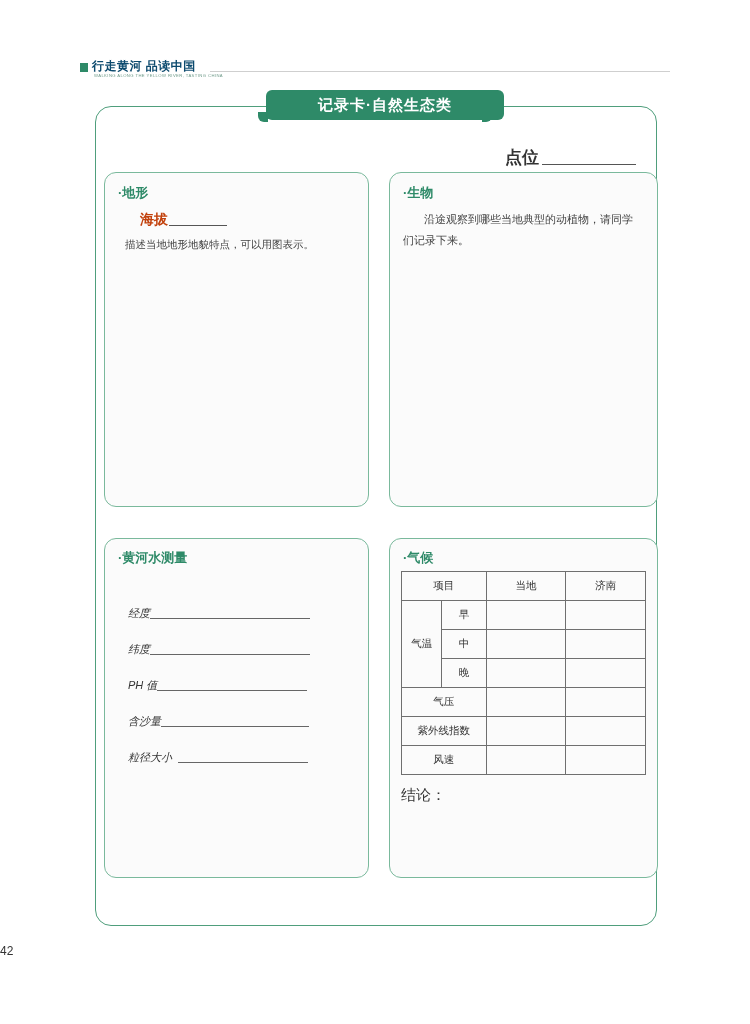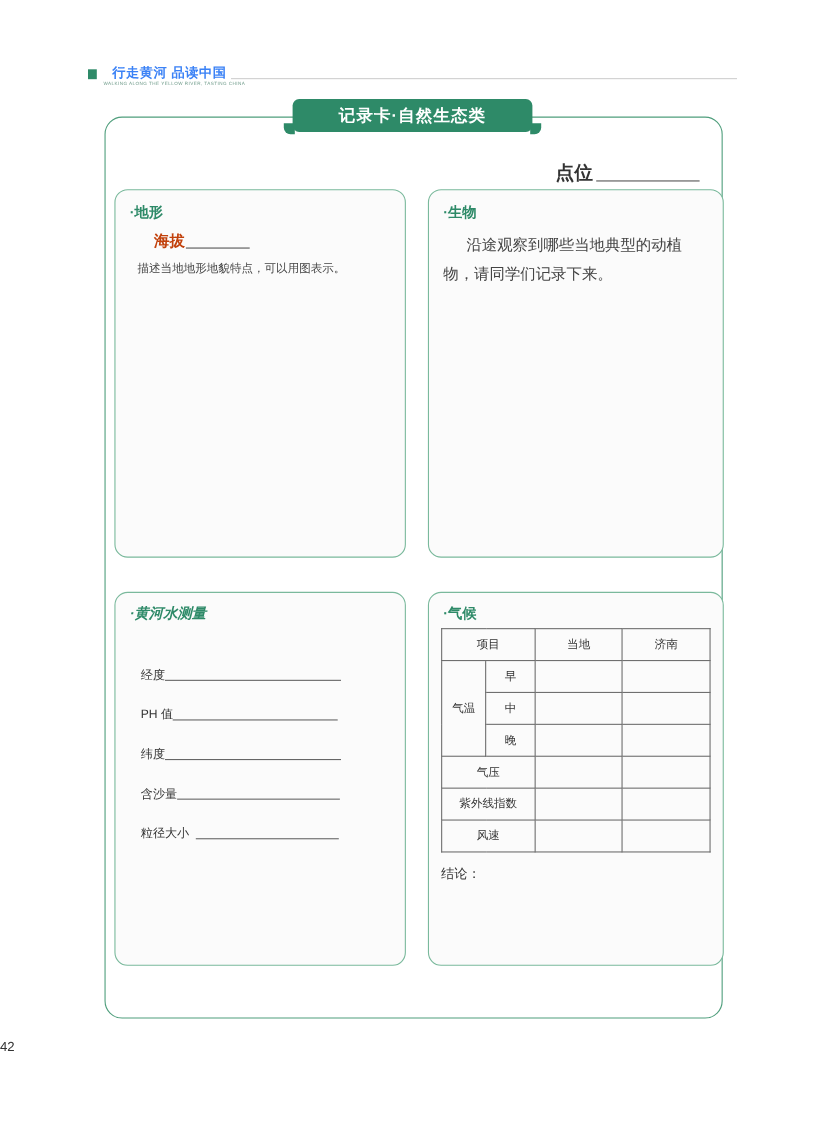--- a/index.html
+++ b/index.html
@@ -34,25 +34,25 @@
   .header-mark {
     position: absolute;
     left: 0;
     top: 5px;
     width: 8px;
     height: 9px;
     background: #2e8a68;
   }
   .header-title {
     position: absolute;
-    left: 22px;
+    left: 12px;
     top: 0px;
     font-size: 12px;
     letter-spacing: 0.5px;
-    color: #3b82f6;
+    color: #0c4a6e;
     font-weight: bold;
     white-space: nowrap;
   }
   .header-sub {
     position: absolute;
     left: 14px;
     top: 15px;
     font-size: 4.2px;
     letter-spacing: 0.4px;
     color: #6f9b8a;
@@ -80,21 +80,21 @@
     border-radius: 16px;
     background: #ffffff;
     box-sizing: border-box;
   }
 
   
   .ribbon {
     position: absolute;
     left: 266px;
     top: 90px;
-    width: 218px;
+    width: 238px;
     height: 30px;
     background: #2e8a68;
     border-radius: 6px 6px 6px 6px;
     display: flex;
     align-items: center;
     justify-content: center;
     color: #ffffff;
     font-size: 15px;
     font-weight: bold;
     letter-spacing: 1px;
@@ -146,21 +146,21 @@
     text-align: right;
   }
 
   #box-terrain   { left: 104px; top: 172px; width: 265px; height: 335px; }
   #box-bio       { left: 389px; top: 172px; width: 269px; height: 335px; }
   #box-water     { left: 104px; top: 538px; width: 265px; height: 340px; }
   #box-climate   { left: 389px; top: 538px; width: 269px; height: 340px; }
 
   .t-terrain  { left: 118px; top: 184px; }
   .t-bio      { left: 403px; top: 184px; }
-  .t-water    { left: 118px; top: 549px; font-style: italic; }
+  .t-water    { left: 118px; top: 549px; }
   .t-climate  { left: 403px; top: 549px; }
 
   
   .altitude {
     position: absolute;
     left: 140px;
     top: 211px;
     font-size: 14px;
     color: #c2410c;
     font-weight: bold;
@@ -183,38 +183,39 @@
     color: #444;
     line-height: 1.6;
   }
 
   
   .bio-desc {
     position: absolute;
     left: 403px;
     top: 209px;
     width: 238px;
-    font-size: 14px;
+    font-size: 11px;
     color: #444;
     line-height: 1.9;
     text-indent: 21px;
   }
 
   
   .field-list {
     position: absolute;
     left: 128px;
     top: 606px;
     width: 220px;
   }
   .field-row {
     font-size: 11px;
     color: #333;
     margin-bottom: 21px;
     white-space: nowrap;
+    font-style: italic;
   }
   .field-row .blank {
     display: inline-block;
     border-bottom: 1px solid #666;
     height: 12px;
     vertical-align: -2px;
   }
   .fl-1 .blank { width: 160px; }
   .fl-2 .blank { width: 160px; }
   .fl-3 .blank { width: 150px; }
@@ -240,21 +241,21 @@
   }
   .col-label { width: 40px; }
   .col-sub   { width: 44px; }
   .col-local { width: 80px; }
   .col-jinan { width: 80px; margin-top: 42px; }
 
   .conclusion {
     position: absolute;
     left: 401px;
     top: 786px;
-    font-size: 12px;
+    font-size: 15px;
     color: #333;
   }
 
   
   .page-number {
     position: absolute;
     left: 0;
     top: 944px;
     width: 750px;
     text-align: left;
@@ -292,22 +293,22 @@
   <div class="terrain-desc">描述当地地形地貌特点，可以用图表示。</div>
 
   <div class="box" id="box-bio"></div>
   <div class="box-title t-bio">·生物</div>
   <div class="bio-desc">沿途观察到哪些当地典型的动植物，请同学们记录下来。</div>
 
   <div class="box" id="box-water"></div>
   <div class="box-title t-water">·黄河水测量</div>
   <div class="field-list">
     <div class="field-row fl-1"><span>经度</span><span class="blank"></span></div>
+    <div class="field-row fl-2"><span>纬度</span><span class="blank"></span></div>
     <div class="field-row fl-3"><span>PH 值</span><span class="blank"></span></div>
-    <div class="field-row fl-2"><span>纬度</span><span class="blank"></span></div>
     <div class="field-row fl-4"><span>含沙量</span><span class="blank"></span></div>
     <div class="field-row fl-5"><span>粒径大小</span><span class="blank"></span></div>
   </div>
 
   <div class="box" id="box-climate"></div>
   <div class="box-title t-climate">·气候</div>
 
   <table class="climate-table">
     <tbody>
       <tr>

